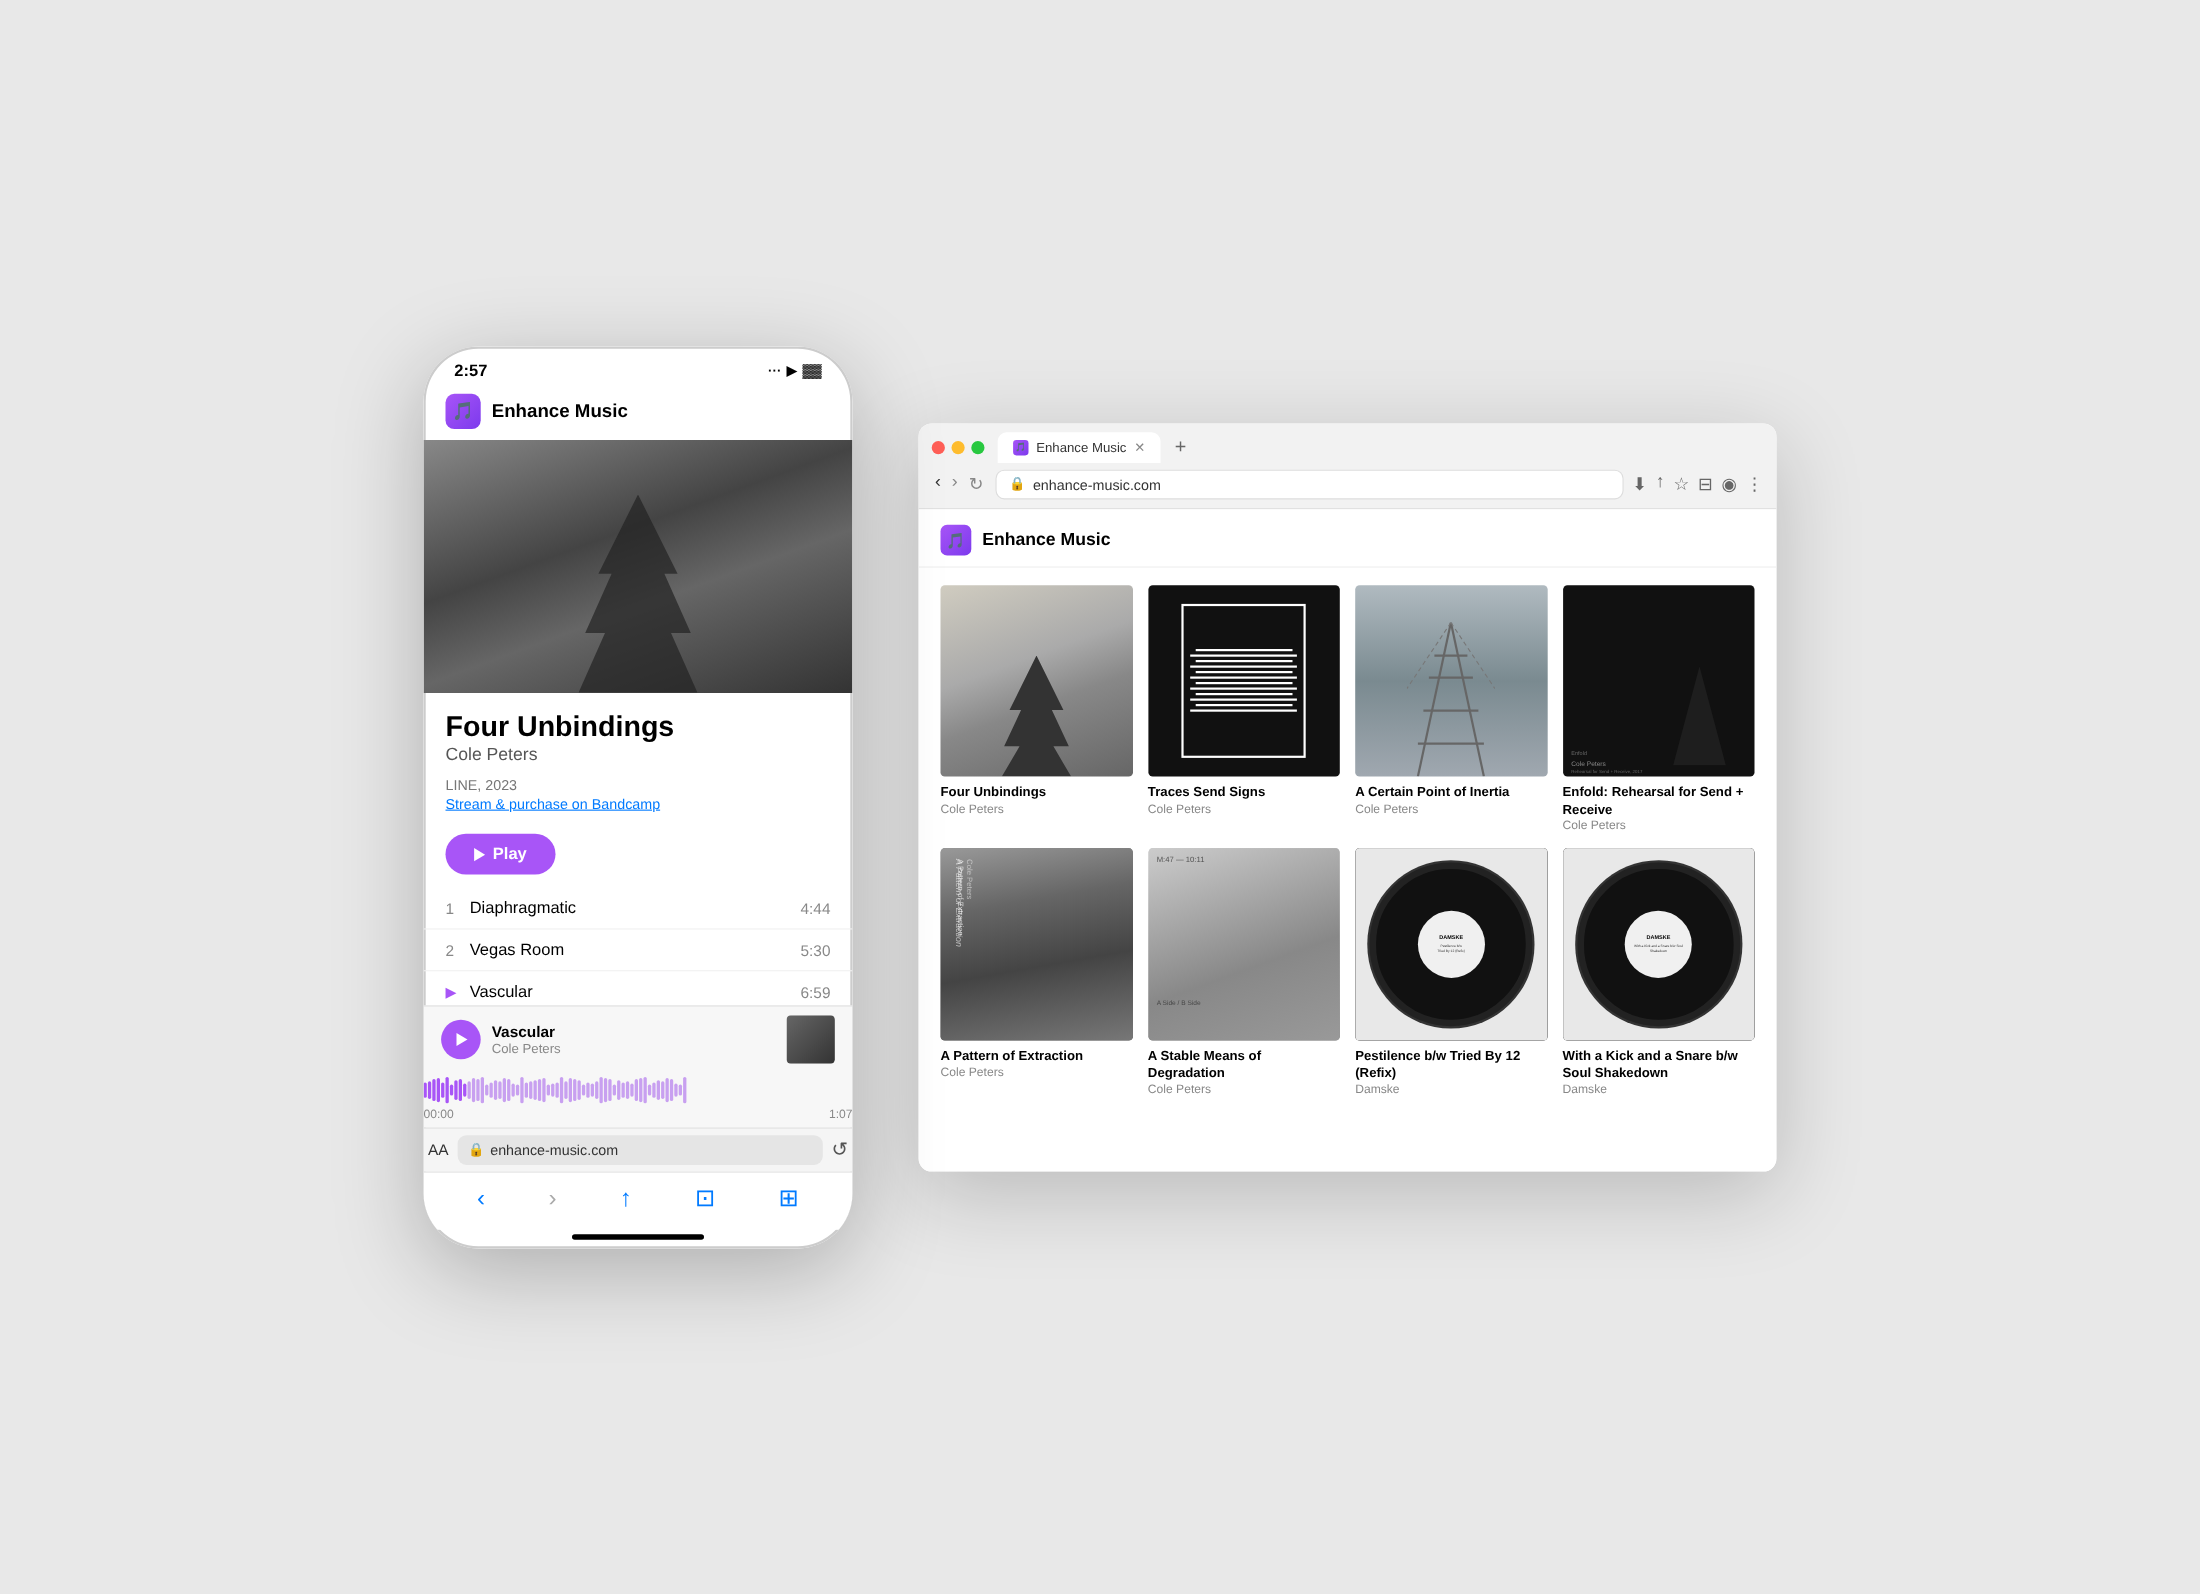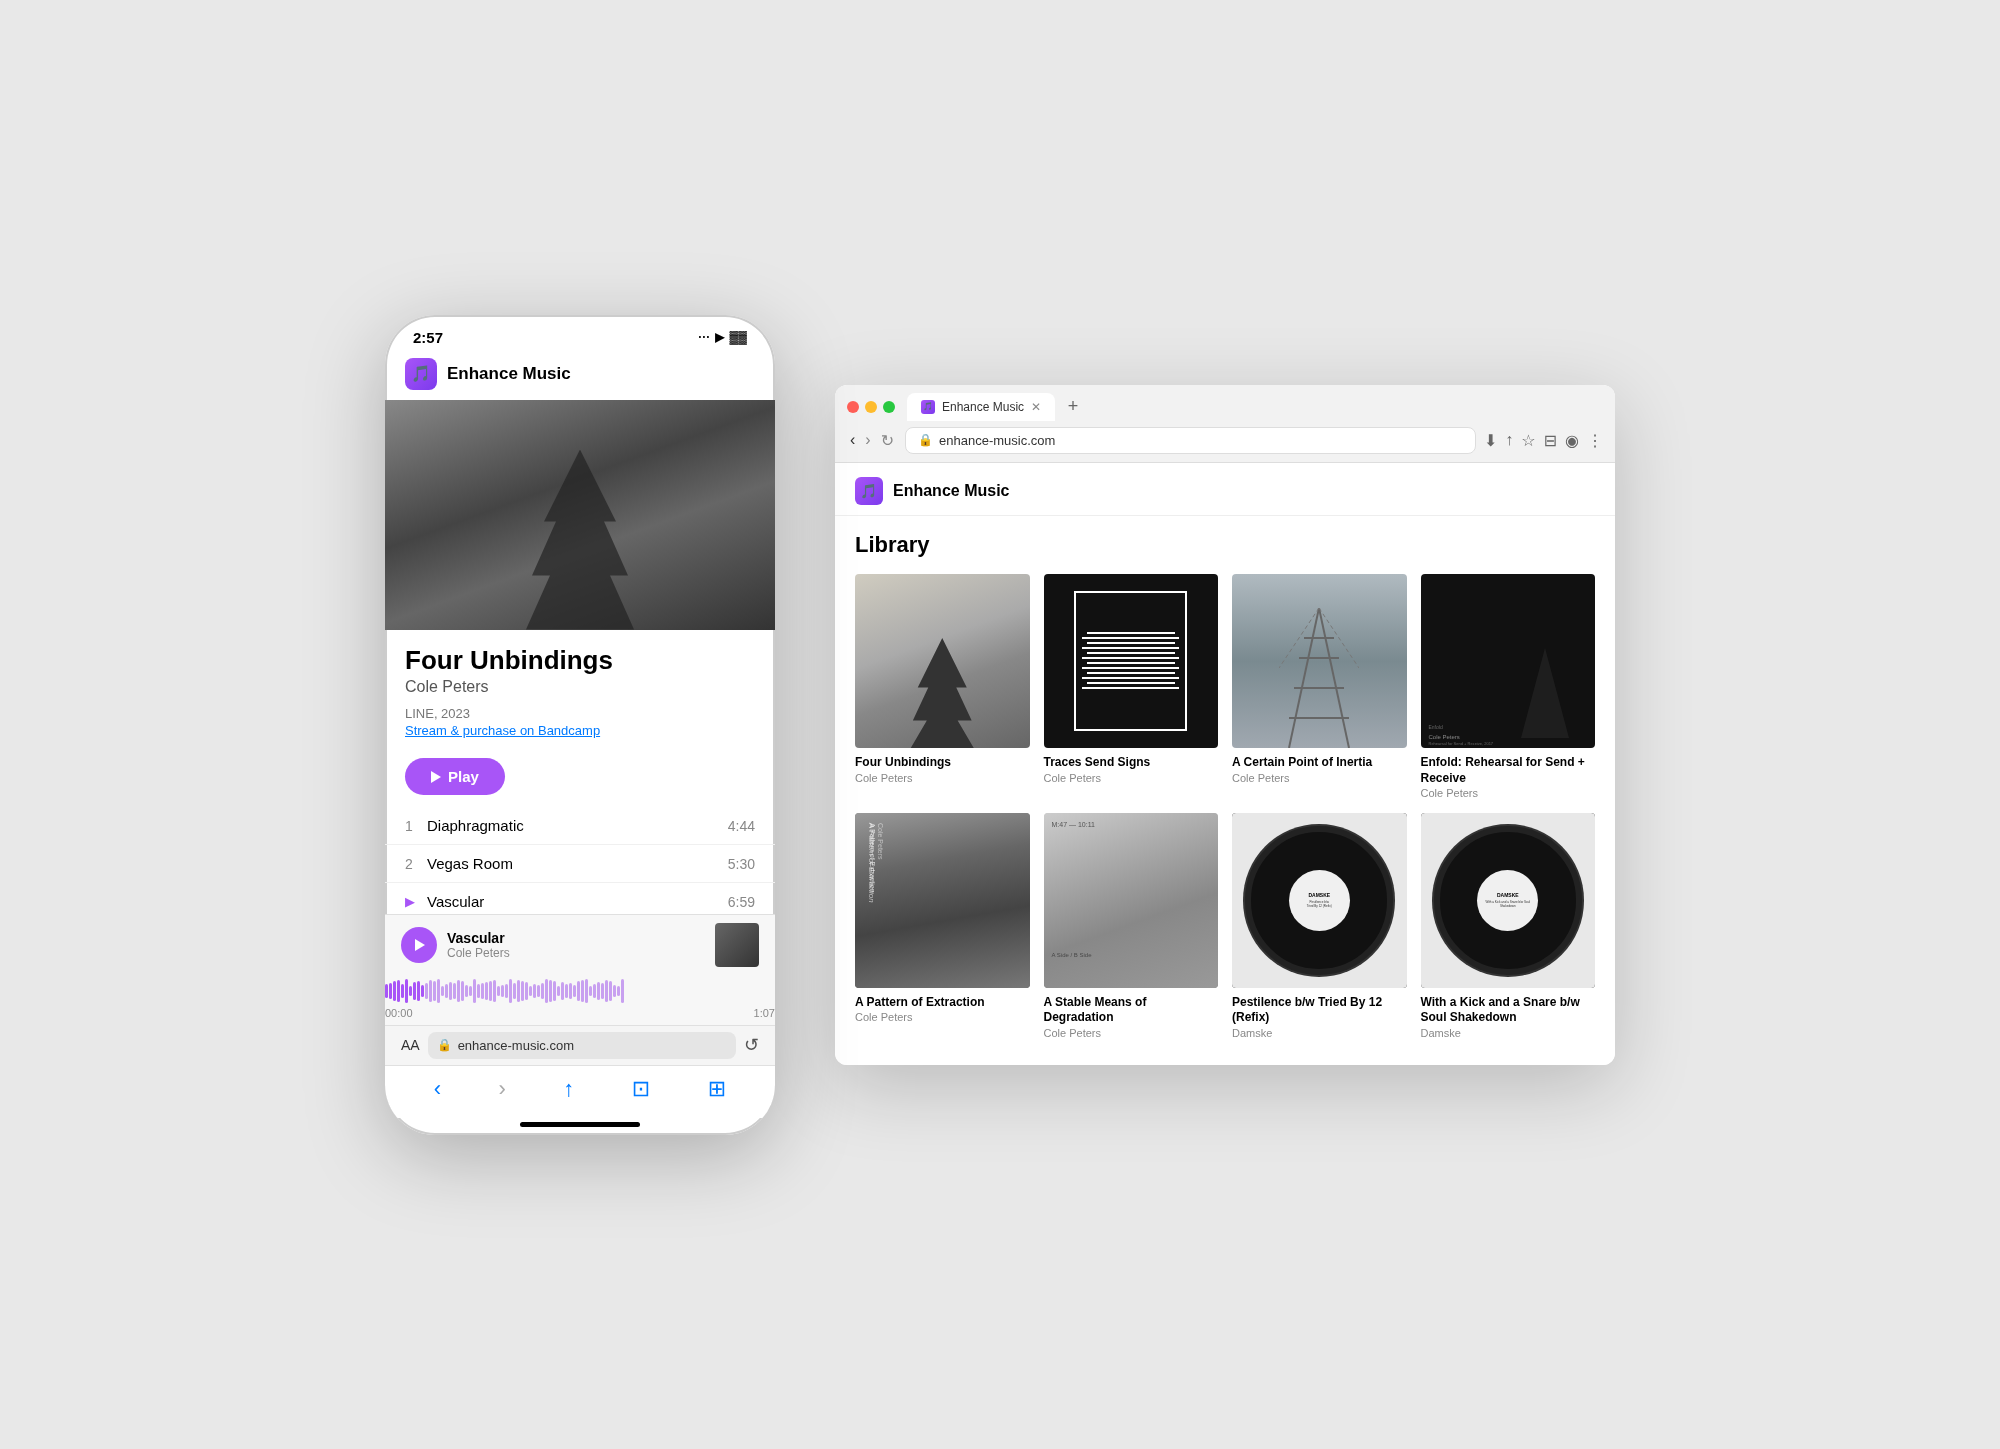--- a/index.html
+++ b/index.html
@@ -251,21 +251,21 @@
       display: flex;
       justify-content: space-between;
       font-size: 11px;
       color: #888;
       margin-top: 2px;
     }
     .phone-url-bar {
       display: flex;
       align-items: center;
       gap: 8px;
-      padding: 6px 16px;
+      padding: 6px 4px;
       background: #f5f5f5;
       border-top: 1px solid #e0e0e0;
     }
     .url-aa {
       font-size: 14px;
       color: #333;
       font-weight: 500;
     }
     .url-text-container {
       flex: 1;
@@ -812,21 +812,20 @@
     </div>
   </div>
 
   <div class="browser-content">
     <div class="site-header">
       <div class="site-logo">🎵</div>
       <span class="site-name">Enhance Music</span>
     </div>
 
     <div class="library-section">
-      <div class="library-title">Library</div>
 
       <div class="album-grid">
 
         <div class="album-card">
           <div class="album-cover cover-four-unbindings"></div>
           <div class="album-title">Four Unbindings</div>
           <div class="album-artist">Cole Peters</div>
         </div>
 
         <div class="album-card">

